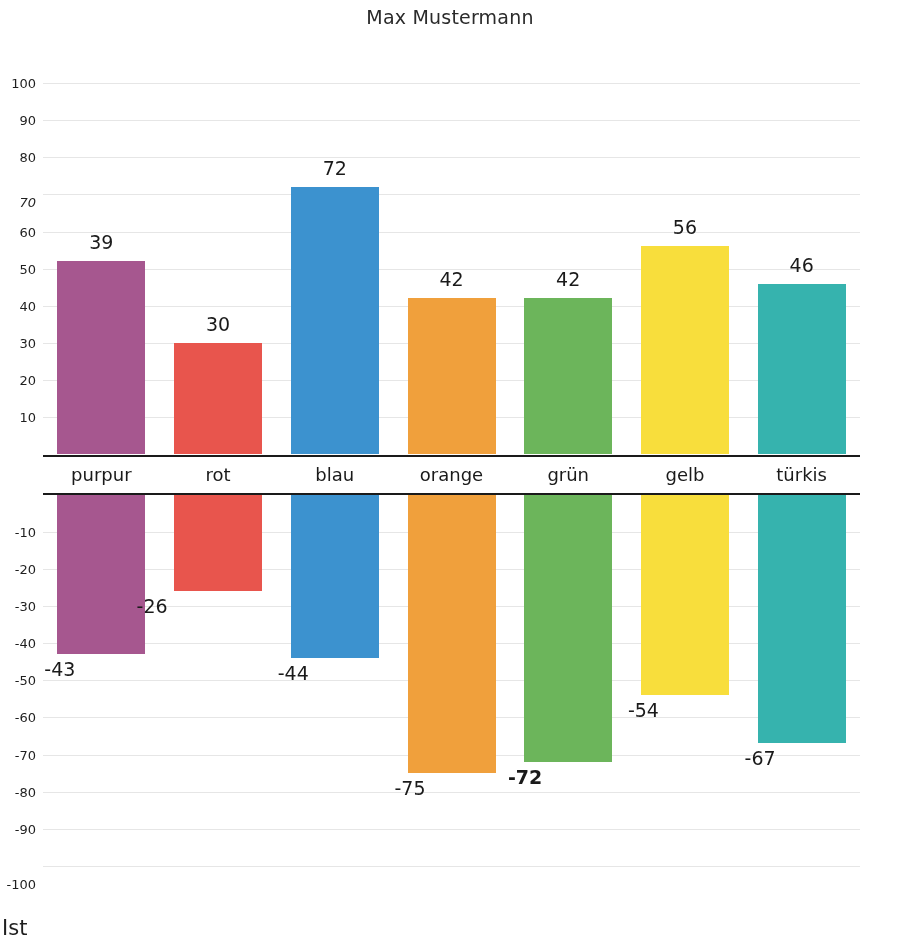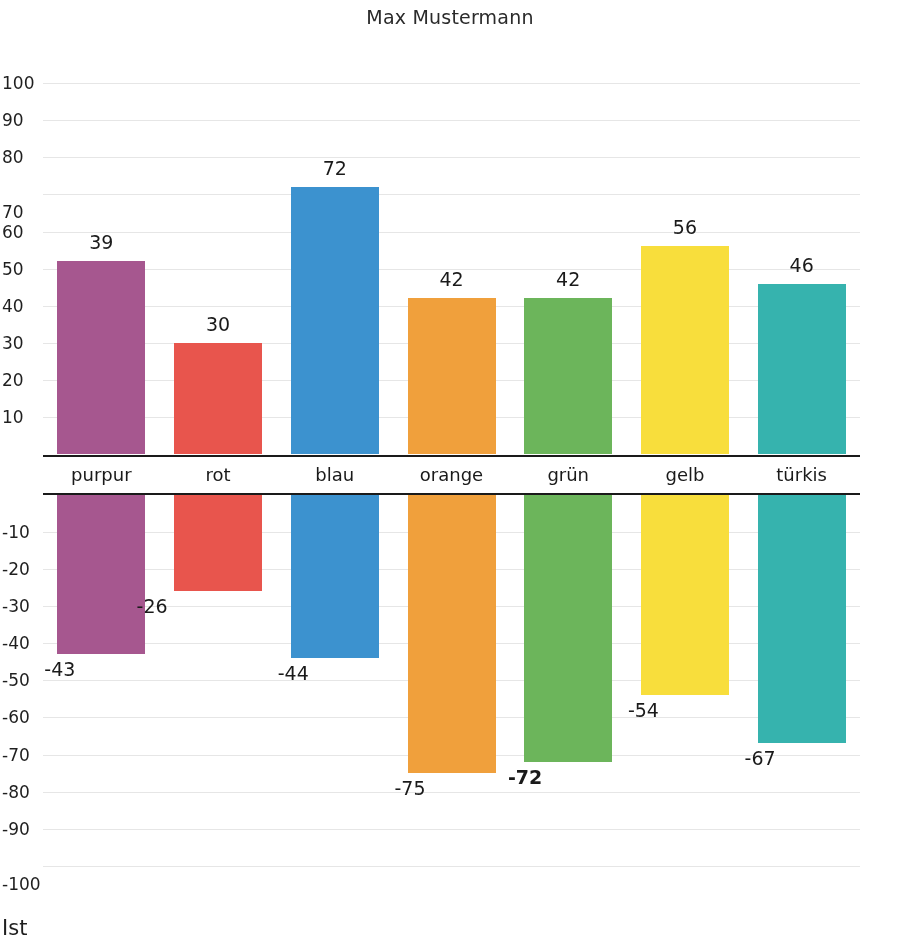--- a/index.html
+++ b/index.html
@@ -49,22 +49,22 @@
     left: 0;
     width: 817px;
     height: 1px;
     background: #e6e6e6;
   }
 
   .axis-label {
     position: absolute;
     right: 903px;        
     width: 34px;
-    text-align: left;
-    font-size: 17px;
+    text-align: right;
+    font-size: 13px;
     color: #1f1f1f;
     line-height: 1;
     transform: translateY(-50%);
     white-space: nowrap;
   }
 
   
   .bar {
     position: absolute;
     border: 0;
@@ -128,21 +128,21 @@
 
   <div class="plot" id="plot">
 
   <div class="gridline" style="top: 0px;"></div>
       <div class="axis-label" style="top: 0px; left: -41px; right: auto;">100</div>
       <div class="gridline" style="top: 37.15px;"></div>
       <div class="axis-label" style="top: 37.15px; left: -41px; right: auto;">90</div>
       <div class="gridline" style="top: 74.3px;"></div>
       <div class="axis-label" style="top: 74.3px; left: -41px; right: auto;">80</div>
       <div class="gridline" style="top: 111.45px;"></div>
-      <div class="axis-label" style="top: 129px; left: -41px; right: auto;">70</div>
+      <div class="axis-label" style="top: 119px; left: -41px; right: auto; font-style: italic;">70</div>
       <div class="gridline" style="top: 148.6px;"></div>
       <div class="axis-label" style="top: 148.6px; left: -41px; right: auto;">60</div>
       <div class="gridline" style="top: 185.75px;"></div>
       <div class="axis-label" style="top: 185.75px; left: -41px; right: auto;">50</div>
       <div class="gridline" style="top: 222.9px;"></div>
       <div class="axis-label" style="top: 222.9px; left: -41px; right: auto;">40</div>
       <div class="gridline" style="top: 260.05px;"></div>
       <div class="axis-label" style="top: 260.05px; left: -41px; right: auto;">30</div>
       <div class="gridline" style="top: 297.2px;"></div>
       <div class="axis-label" style="top: 297.2px; left: -41px; right: auto;">20</div>

